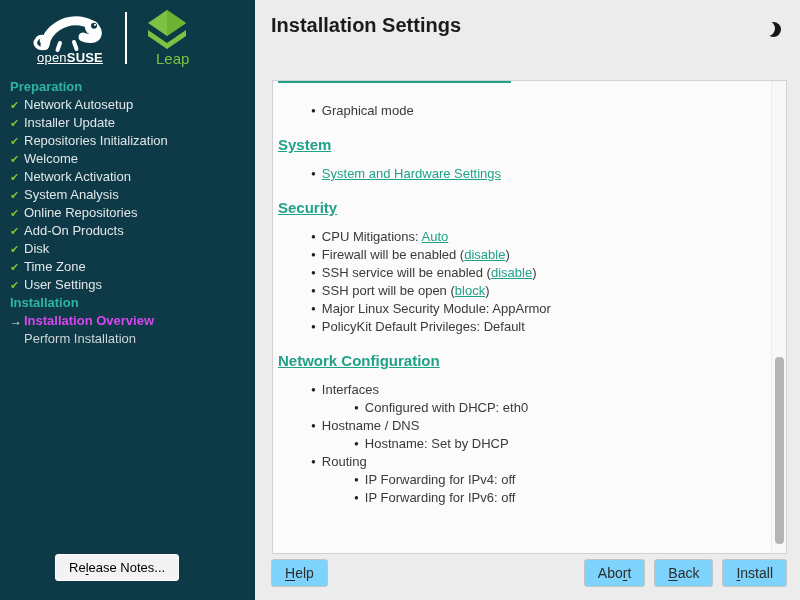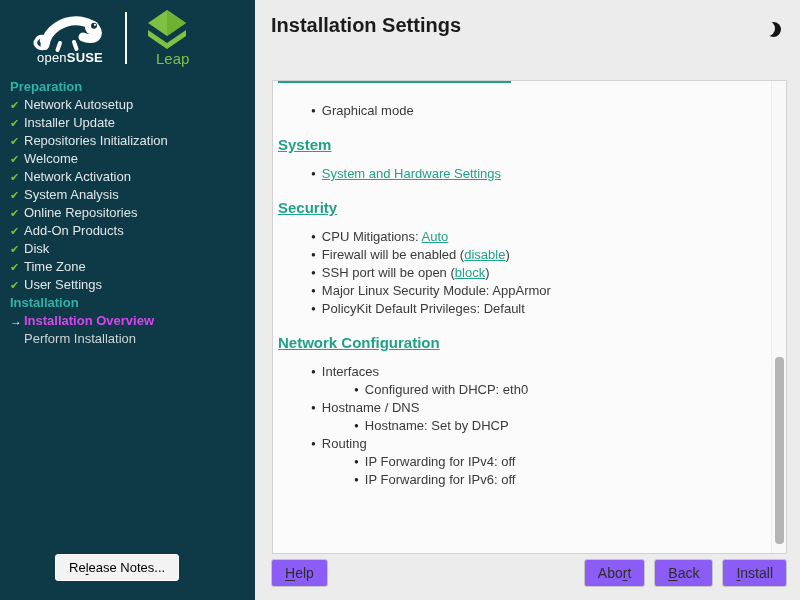--- a/index.html
+++ b/index.html
@@ -4,21 +4,21 @@
 <style>
   * { margin:0; padding:0; box-sizing:border-box; }
   html,body { width:800px; height:600px; overflow:hidden; }
   body { font-family:"Liberation Sans", sans-serif; background:#ececec; }
   #app { width:800px; height:600px; display:flex; }
 
   
   .sidebar { width:255px; flex:none; background:#0e3947; position:relative; color:#e4e9ea; }
   .logo-row { display:flex; align-items:center; padding:10px 0 4px 30px; height:70px; }
   .brand-osuse { display:flex; flex-direction:column; align-items:center; }
-  .brand-osuse .brand-text { font-size:13px; color:#fff; margin-top:-4px; letter-spacing:.2px; }
+  .brand-osuse .brand-text { font-size:13px; color:#fff; margin-top:-4px; letter-spacing:.2px;text-decoration:underline; }
   .brand-text b { font-weight:bold; }
   .logo-divider { width:2px; height:52px; background:#fdfdfd; margin:0 17px 0 15px; }
   .brand-leap { display:flex; flex-direction:column; align-items:center; }
   .brand-leap .leap-text { font-size:15px; color:#7dc242; margin-top:0px;margin-left:12px; }
 
   .side-nav { padding:8px 8px 0 10px; font-size:13px; line-height:18px; }
   .side-heading { color:#2fb3a6; font-weight:bold; }
   .side-item { display:flex; align-items:baseline; color:#e1e7e8; }
   .side-icon { width:14px; flex:none; display:inline-block; }
   .side-icon.check { color:#7fc136; font-size:11px; }
@@ -50,21 +50,21 @@
   .row.first { margin-top:20px; }
   .bullet-dot { font-size:8px; margin-right:6px; position:relative; top:-2px; color:#222; }
   .lnk { color:#21a287; text-decoration:underline; cursor:pointer; }
   .spacer { height:12px; }
 
   .scrollbar { position:absolute; top:0; right:0; bottom:0; width:15px; background:#f8f8f8; border-left:1px solid #ececec; }
   .scroll-thumb { position:absolute; left:3px; width:9px; border-radius:4px; background:#b4b4b4; top:58.5%; height:39.5%; cursor:pointer; }
 
   .footer-left  { position:absolute; left:16px; bottom:13px; }
   .footer-right { position:absolute; right:13px; bottom:13px; display:flex; gap:9px; }
-  .btn { padding:5px 13px; font-size:14px; color:#2d2d2d; background:#8b5cf6;
+  .btn { padding:5px 13px; font-size:14px; color:#2d2d2d; background:#7dd3fc;
     border:1px solid #c4c4c4; border-radius:3px; cursor:pointer; }
   u { text-underline-offset:2px; text-decoration-thickness:1px; }
 </style>
 </head>
 <body>
 
 <div id="app">
 
   <div class="sidebar">
     <div class="logo-row">
@@ -161,20 +161,21 @@
 
     <div class="content-box">
       <div class="content-inner">
           <div class="clipped-underline"></div>
           <div class="row first"><span class="bullet-dot">●</span><span>Graphical mode</span></div>
           <div class="c-heading-wrap"><a class="c-heading">System</a></div>
           <div class="row"><span class="bullet-dot">●</span><a class="lnk">System and Hardware Settings</a></div>
           <div class="c-heading-wrap"><a class="c-heading">Security</a></div>
           <div class="row"><span class="bullet-dot">●</span><span>CPU Mitigations: </span><a class="lnk">Auto</a></div>
           <div class="row"><span class="bullet-dot">●</span><span>Firewall will be enabled (</span><a class="lnk">disable</a><span>)</span></div>
+          <div class="row"><span class="bullet-dot">●</span><span>SSH service will be enabled (</span><a class="lnk">disable</a><span>)</span></div>
           <div class="row"><span class="bullet-dot">●</span><span>SSH port will be open (</span><a class="lnk">block</a><span>)</span></div>
           <div class="row"><span class="bullet-dot">●</span><span>Major Linux Security Module: AppArmor</span></div>
           <div class="row"><span class="bullet-dot">●</span><span>PolicyKit Default Privileges: Default</span></div>
           <div class="c-heading-wrap"><a class="c-heading">Network Configuration</a></div>
           <div class="row"><span class="bullet-dot">●</span><span>Interfaces</span></div>
           <div class="row ind2"><span class="bullet-dot">●</span><span>Configured with DHCP: eth0</span></div>
           <div class="row"><span class="bullet-dot">●</span><span>Hostname / DNS</span></div>
           <div class="row ind2"><span class="bullet-dot">●</span><span>Hostname: Set by DHCP</span></div>
           <div class="row"><span class="bullet-dot">●</span><span>Routing</span></div>
           <div class="row ind2"><span class="bullet-dot">●</span><span>IP Forwarding for IPv4: off</span></div>

